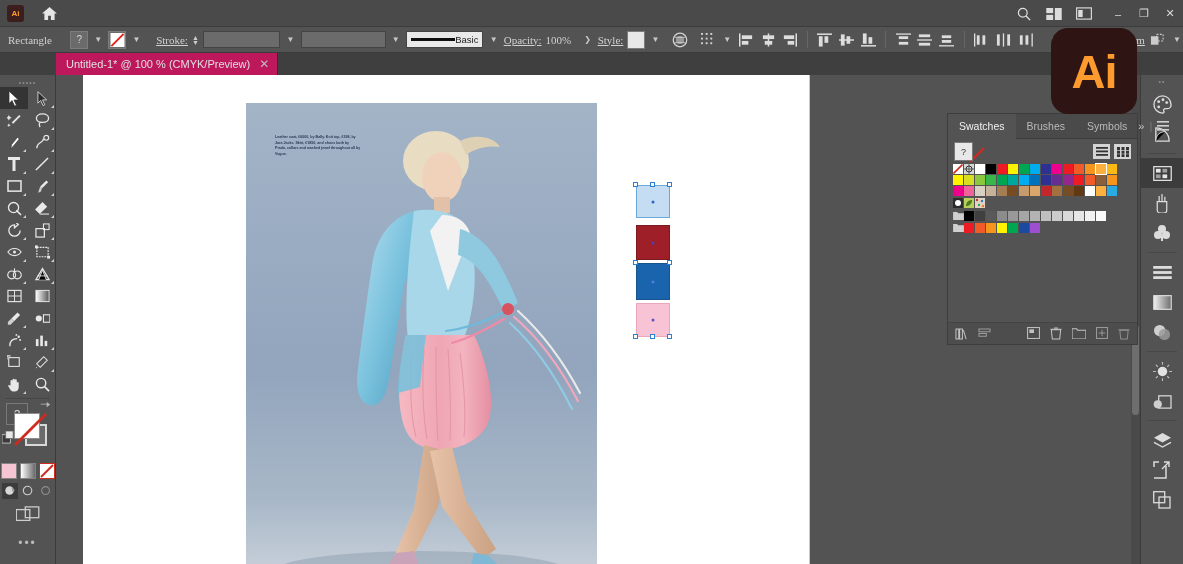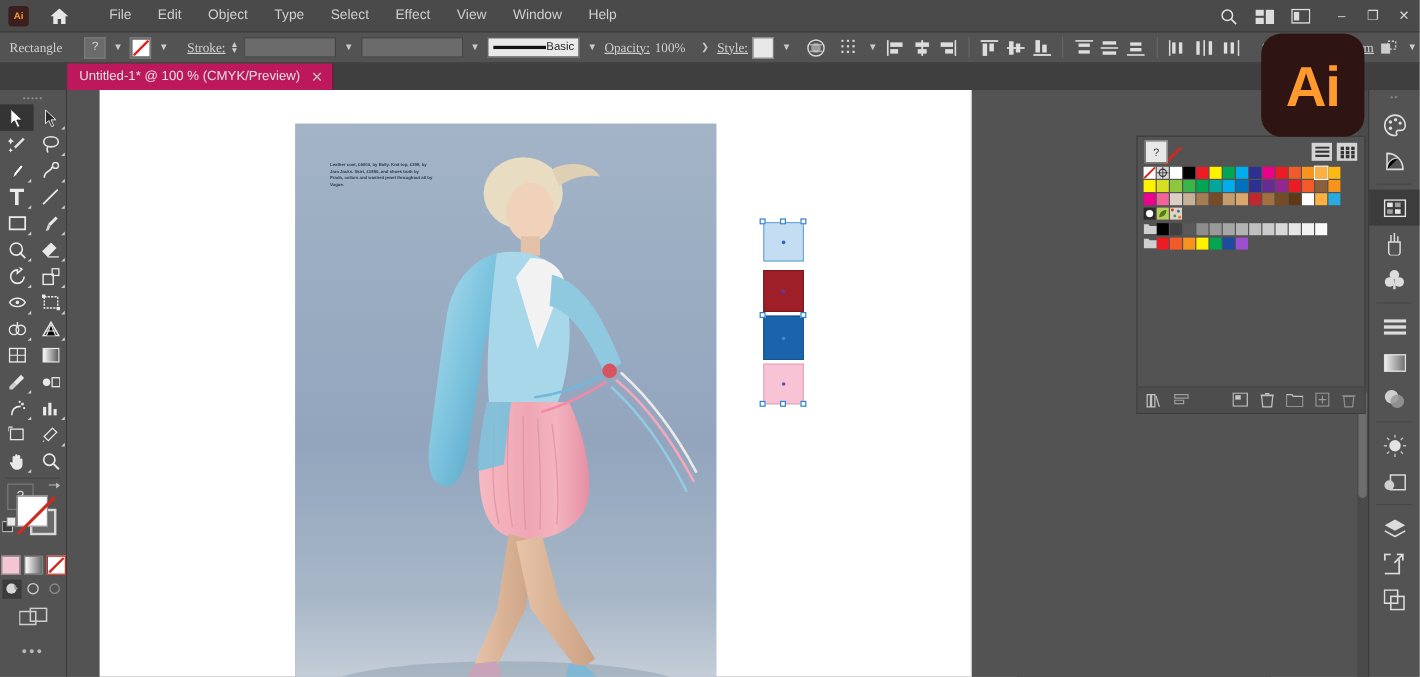--- a/index.html
+++ b/index.html
@@ -179,31 +179,20 @@
 <div class="app">
 
   <div class="menubar">
     <div class="ai-mini">
         <span>Ai</span>
       </div>
     <div class="home-ico">
       <svg width="15" height="13" viewBox="0 0 16 14">
           <path d="M8 0L0 7h2.5v7h4V9.5h3V14h4V7H16z" fill="#e6e6e6"></path>
         </svg>
-    </div>
-    <div class="menu-items">
-      <div>File</div>
-      <div>Edit</div>
-      <div>Object</div>
-      <div>Type</div>
-      <div>Select</div>
-      <div>Effect</div>
-      <div>View</div>
-      <div>Window</div>
-      <div>Help</div>
     </div>
     <div class="menu-right">
       <div class="mr-ico">
         <svg width="14" height="14" viewBox="0 0 16 16">
             <circle cx="6.6" cy="6.6" r="5" fill="none" stroke="#e0e0e0" stroke-width="1.4"></circle>
             <line x1="10.3" y1="10.3" x2="15" y2="15" stroke="#e0e0e0" stroke-width="1.6"></line>
           </svg>
       </div>
       <div class="mr-ico">
         <svg width="16" height="12" viewBox="0 0 18 14">
@@ -877,20 +866,38 @@
           <svg width="18" height="18" viewBox="0 0 18 18">
               <rect x="0.7" y="0.7" width="11" height="11" fill="none" stroke="#dcdcdc" stroke-width="1.3"></rect>
               <rect x="6" y="6" width="11" height="11" fill="none" stroke="#dcdcdc" stroke-width="1.3"></rect>
             </svg>
         </div>
       </div>
     </div>
   </div>
 
   <div class="swpanel">
+    <div class="sw-tabs">
+      <div class="sw-tab active">Swatches</div>
+      <div class="sw-tab">Brushes</div>
+      <div class="sw-tab">Symbols</div>
+      <div class="sw-tabicons">
+        <span style="font-size:11px">»</span>
+        <span style="color:#7c7c7c">|</span>
+        <span>
+          <svg width="12" height="10" viewBox="0 0 12 10">
+              <g fill="#cfcfcf">
+                <rect y="0" width="12" height="1.6"></rect>
+                <rect y="4" width="12" height="1.6"></rect>
+                <rect y="8" width="12" height="1.6"></rect>
+              </g>
+            </svg>
+        </span>
+      </div>
+    </div>
 
     <div class="sw-toolrow">
       <div class="noneico">
         <span>?</span>
       </div>
       <span style="margin-left:-4px;margin-top:6px">
         <svg width="16" height="16" viewBox="0 0 16 16">
             <line x1="1" y1="15" x2="15" y2="1" stroke="#cf2a1e" stroke-width="2.4"></line>
           </svg>
       </span>

